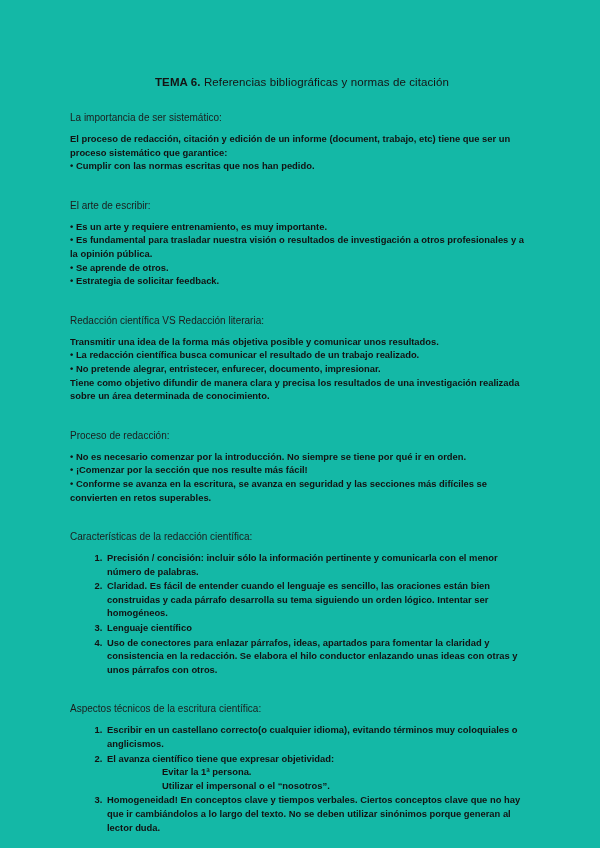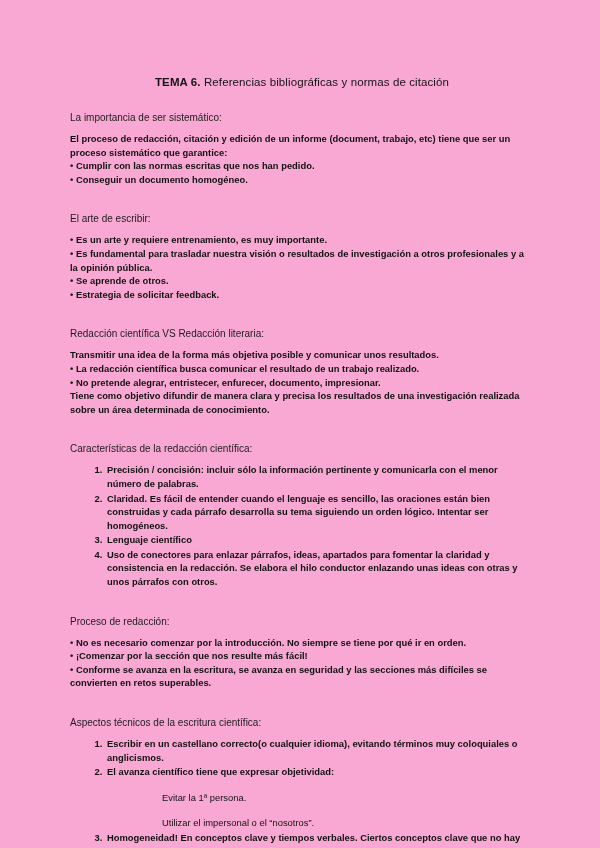--- a/index.html
+++ b/index.html
@@ -6,21 +6,21 @@
   body {
     width: 600px; height: 848px;
     font-family: "Liberation Sans", sans-serif;
     color: #141414;
     overflow: hidden;
   }
   .page {
     box-sizing: border-box;
     width: 600px; height: 848px;
     padding: 76px 66px 40px 70px;
-    background: #f9a8d4;
+    background: #14b8a6;
   }
   .title {
     margin: 0 0 24px 0;
     text-align: center;
     font-size: 11.5px;
     font-weight: 400;
     letter-spacing: 0.1px;
   }
   .title .lead { font-weight: 700; }
   section { margin: 0; }
@@ -39,67 +39,66 @@
   }
   p.body { margin: 0; }
   .bullet { margin: 0; }
   .bullet::before { content: "• "; }
   ol.numlist {
     margin: 0;
     padding-left: 35px;
     list-style: decimal;
   }
   ol.numlist li { padding-left: 2px; margin: 0 0 1px 0; }
-  .subline { margin-left: 55px; font-weight: 400; margin-top: 12px; }
+  .subline { margin-left: 55px; font-weight: 700; }
 </style>
 </head>
 <body>
 
 <div class="page">
 
   <h1 class="title"><span class="lead">TEMA 6.</span><span> Referencias bibliográficas y normas de citación</span></h1>
 
   <section>
     <h2 class="heading">La importancia de ser sistemático:</h2>
     <p class="body">El proceso de redacción, citación y edición de un informe (document, trabajo, etc) tiene que ser un proceso sistemático que garantice:</p>
     <div class="bullet">Cumplir con las normas escritas que nos han pedido.</div>
-    <div class="bullet">Conseguir un documento homogéneo.</div>
   </section>
 
   <section>
     <h2 class="heading">El arte de escribir:</h2>
     <div class="bullet">Es un arte y requiere entrenamiento, es muy importante.</div>
     <div class="bullet">Es fundamental para trasladar nuestra visión o resultados de investigación a otros profesionales y a la opinión pública.</div>
     <div class="bullet">Se aprende de otros.</div>
     <div class="bullet">Estrategia de solicitar feedback.</div>
   </section>
 
   <section>
     <h2 class="heading">Redacción científica VS Redacción literaria:</h2>
     <p class="body">Transmitir una idea de la forma más objetiva posible y comunicar unos resultados.</p>
     <div class="bullet">La redacción científica busca comunicar el resultado de un trabajo realizado.</div>
     <div class="bullet">No pretende alegrar, entristecer, enfurecer, documento, impresionar.</div>
     <p class="body">Tiene como objetivo difundir de manera clara y precisa los resultados de una investigación realizada sobre un área determinada de conocimiento.</p>
   </section>
 
   <section>
+    <h2 class="heading">Proceso de redacción:</h2>
+    <div class="bullet">No es necesario comenzar por la introducción. No siempre se tiene por qué ir en orden.</div>
+    <div class="bullet">¡Comenzar por la sección que nos resulte más fácil!</div>
+    <div class="bullet">Conforme se avanza en la escritura, se avanza en seguridad y las secciones más difíciles se convierten en retos superables.</div>
+  </section>
+
+  <section>
     <h2 class="heading">Características de la redacción científica:</h2>
     <ol class="numlist">
       <li>Precisión / concisión: incluir sólo la información pertinente y comunicarla con el menor número de palabras.</li>
       <li>Claridad. Es fácil de entender cuando el lenguaje es sencillo, las oraciones están bien construidas y cada párrafo desarrolla su tema siguiendo un orden lógico. Intentar ser homogéneos.</li>
       <li>Lenguaje científico</li>
       <li>Uso de conectores para enlazar párrafos, ideas, apartados para fomentar la claridad y consistencia en la redacción. Se elabora el hilo conductor enlazando unas ideas con otras y unos párrafos con otros.</li>
     </ol>
-  </section>
-
-  <section>
-    <h2 class="heading">Proceso de redacción:</h2>
-    <div class="bullet">No es necesario comenzar por la introducción. No siempre se tiene por qué ir en orden.</div>
-    <div class="bullet">¡Comenzar por la sección que nos resulte más fácil!</div>
-    <div class="bullet">Conforme se avanza en la escritura, se avanza en seguridad y las secciones más difíciles se convierten en retos superables.</div>
   </section>
 
   <section>
     <h2 class="heading">Aspectos técnicos de la escritura científica:</h2>
     <ol class="numlist">
       <li>Escribir en un castellano correcto(o cualquier idioma), evitando términos muy coloquiales o anglicismos.</li>
       <li>
         <span>El avanza científico tiene que expresar objetividad:</span>
         <div class="subline">Evitar la 1ª persona.</div>
         <div class="subline">Utilizar el impersonal o el “nosotros”.</div>

